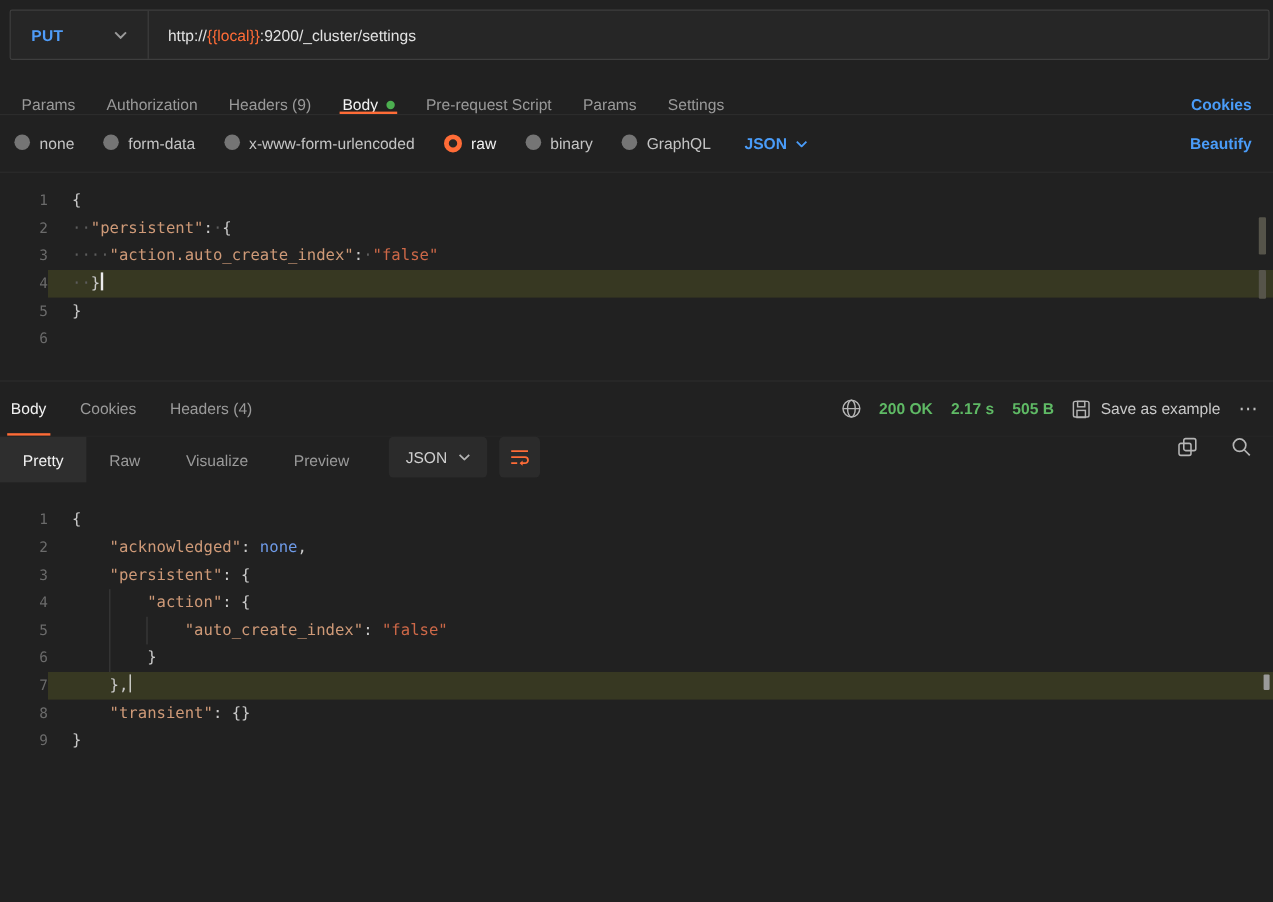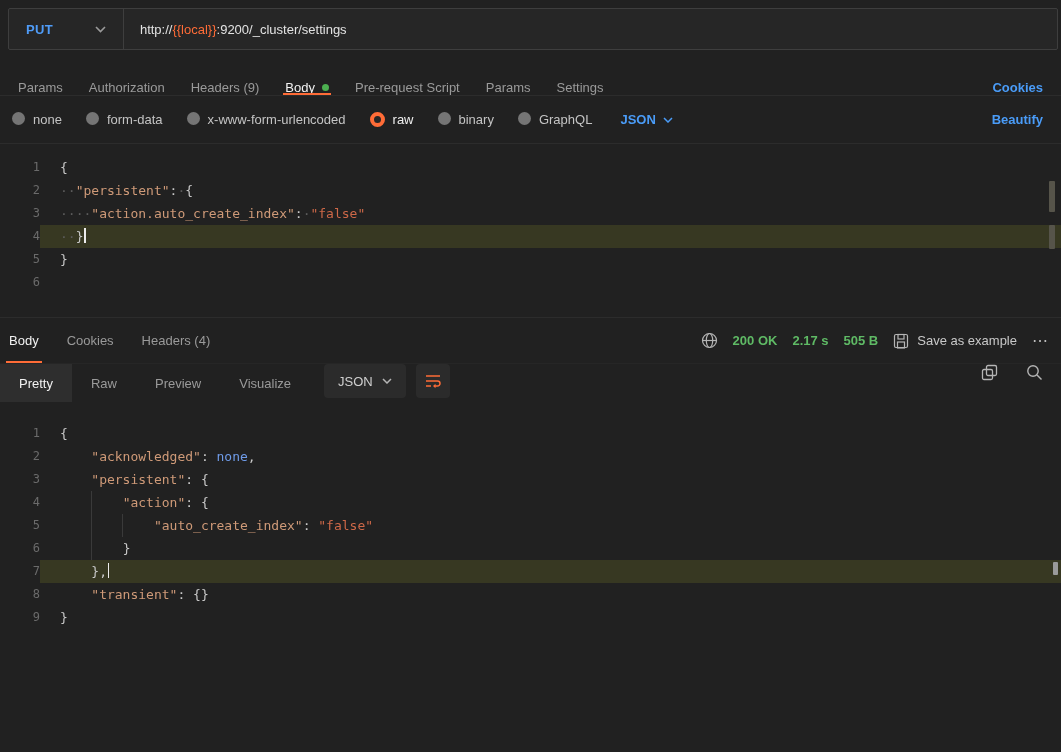--- a/index.html
+++ b/index.html
@@ -225,24 +225,24 @@
   </div>
 
   <div class="resp-toolbar">
     <div class="view-tab active">
         <span>Pretty</span>
       </div>
     <div class="view-tab">
         <span>Raw</span>
       </div>
     <div class="view-tab">
+        <span>Visualize</span>
+      </div>
+    <div class="view-tab">
         <span>Preview</span>
-      </div>
-    <div class="view-tab">
-        <span>Visualize</span>
       </div>
     <div class="dd">
       <span>JSON</span>
       <svg width="10" height="6" viewBox="0 0 10 6">
           <path d="M1 1l4 4 4-4" fill="none" stroke="#b5b5b5" stroke-width="1.5"></path>
         </svg>
     </div>
     <div class="wrap-btn">
       <svg width="18" height="16" viewBox="0 0 18 16">
         <line x1="2" y1="3" x2="16" y2="3" stroke="#ff6c37" stroke-width="1.5"></line>

